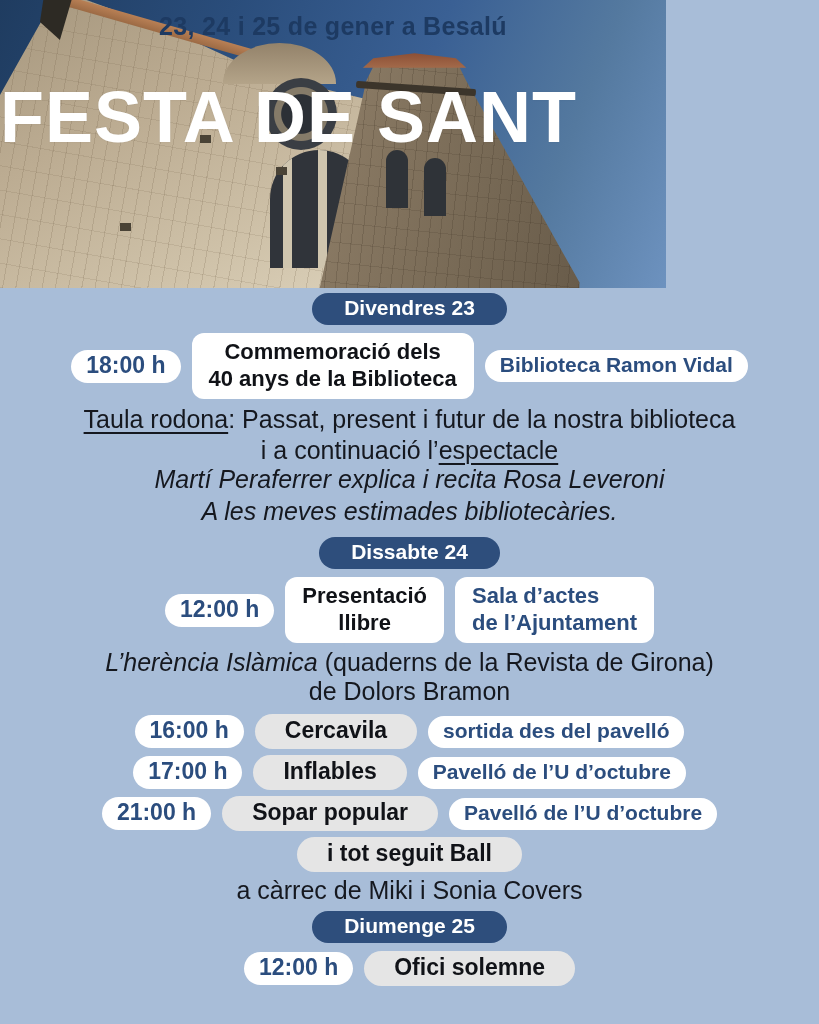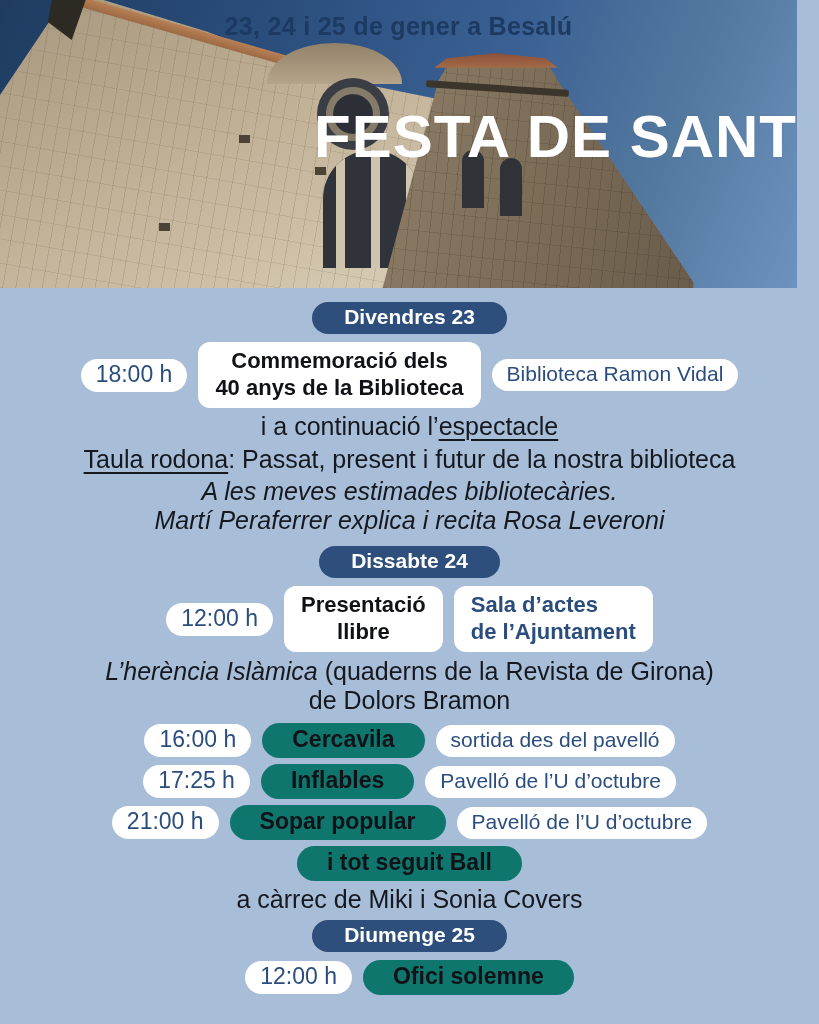--- a/index.html
+++ b/index.html
@@ -3,21 +3,21 @@
 <meta charset="utf-8">
 <style>
   html,body{margin:0;padding:0;background:#8fa6c4;}
   .poster{
     position:relative;width:819px;height:1024px;overflow:hidden;
     background:#a8bdd8;font-family:"Liberation Sans",sans-serif;
     -webkit-font-smoothing:antialiased;
   }
   
   .photo{
-    position:absolute;top:0;left:0;width:797px;height:288px;overflow:hidden;
+    position:absolute;top:0;left:0;width:666px;height:288px;overflow:hidden;
     background:linear-gradient(112deg,#1f3c60 0%,#2a4d7b 30%,#3a6094 58%,#54799f 80%,#6d92bf 100%);
   }
   .wall{
     position:absolute;inset:0;
     clip-path:polygon(8% 0,13% 0,26% 11%,40% 26%,56% 35%,74% 100%,0 100%,0 33%);
     background:linear-gradient(155deg,#a6977e 0%,#bcac92 30%,#cfc2a9 60%,#e0d6c0 85%,#e9e1cd 100%);
   }
   .wall::after{
     content:"";position:absolute;inset:0;
     background:
@@ -69,39 +69,39 @@
     background:linear-gradient(180deg,#8c4f35,#a36a4a);
     clip-path:polygon(0 100%,10% 35%,50% 0,90% 35%,100% 100%);
   }
   .belfry{position:absolute;left:58%;top:52%;width:22px;height:58px;background:#2f3338;
     border-radius:11px 11px 0 0;box-shadow:38px 8px 0 #2f3338;}
   .date-line{
     position:absolute;top:12px;width:100%;text-align:center;
     color:#1d3a62;font-size:25px;font-weight:700;letter-spacing:.3px;
   }
   .big-title{
-    position:absolute;top:80px;width:100%;text-align:right;color:#ffffff;
-    font-size:60px;font-weight:700;line-height:113px;letter-spacing:1px;
+    position:absolute;top:61px;width:100%;text-align:left;color:#ffffff;
+    font-size:72px;font-weight:700;line-height:113px;letter-spacing:1px;
     text-shadow:0 0 2px rgba(0,0,0,.08);
   }
   
   .content{
     position:absolute;top:288px;left:0;width:819px;bottom:0;
     display:flex;flex-direction:column;align-items:center;
-    padding-top:14px;box-sizing:border-box;color:#15181f;
+    padding-top:5px;box-sizing:border-box;color:#15181f;
   }
   .day-pill{
     background:#2e4e7c;color:#fff;font-weight:700;font-size:21px;
     padding:3px 32px 5px;border-radius:18px;
   }
   .row{display:flex;justify-content:center;align-items:center;gap:11px;}
-  .pill{background:#fff;border-radius:17px;font-weight:400;}
+  .pill{background:#fff;border-radius:17px;font-weight:700;}
   .time{color:#2b4d7e;font-size:23px;padding:2px 15px 4px;}
   .loc{color:#2b4d7e;font-size:21px;padding:3px 15px 5px;}
-  .evt{color:#101217;font-size:23px;padding:3px 30px 5px;border-radius:18px;background:#0f766e;font-weight:700;}
+  .evt{color:#101217;font-size:23px;padding:3px 30px 5px;border-radius:18px;background:#e5e5e5;font-weight:700;}
   .box2{background:#fff;border-radius:12px;text-align:center;padding:5px 17px 7px;
     font-weight:700;font-size:22px;line-height:27px;}
   .box2.dark{color:#101217;}
   .box2.navy{color:#2b4d7e;text-align:left;}
   .txt{font-size:25px;line-height:26px;}
   .it{font-style:italic;}
   .u{text-decoration:underline;text-underline-offset:4px;text-decoration-thickness:2px;}
   
   .mt3{margin-top:3px}.mt5{margin-top:5px}.mt6{margin-top:6px}.mt7{margin-top:7px}
   .mt8{margin-top:8px}.mt10{margin-top:10px}.mt13{margin-top:13px}
@@ -136,28 +136,28 @@
 
     <div class="row mt8">
       <span class="pill time">18:00 h</span>
       <span class="box2 dark">
         <span>Commemoració dels</span><br>
         <span>40 anys de la Biblioteca</span>
       </span>
       <span class="pill loc">Biblioteca Ramon Vidal</span>
     </div>
 
+    <div class="txt mt7">
+      <span class="u">Taula rodona</span><span>: Passat, present i futur de la nostra biblioteca</span>
+    </div>
     <div class="txt mt5">
       <span>i a continuació l’</span><span class="u">espectacle</span>
     </div>
-    <div class="txt mt7">
-      <span class="u">Taula rodona</span><span>: Passat, present i futur de la nostra biblioteca</span>
-    </div>
+    <div class="txt it mt3">Martí Peraferrer explica i recita Rosa Leveroni</div>
     <div class="txt it mt6">A les meves estimades bibliotecàries.</div>
-    <div class="txt it mt3">Martí Peraferrer explica i recita Rosa Leveroni</div>
 
     <div class="day-pill mt13">Dissabte 24</div>
 
     <div class="row mt8">
       <span class="pill time">12:00 h</span>
       <span class="box2 dark">
         <span>Presentació</span><br>
         <span>llibre</span>
       </span>
       <span class="box2 navy">
@@ -170,21 +170,21 @@
       <span class="it">L’herència Islàmica</span><span> (quaderns de la Revista de Girona)</span>
     </div>
     <div class="txt mt3">de Dolors Bramon</div>
 
     <div class="row mt10">
       <span class="pill time">16:00 h</span>
       <span class="evt">Cercavila</span>
       <span class="pill loc">sortida des del pavelló</span>
     </div>
     <div class="row mt6">
-      <span class="pill time">17:25 h</span>
+      <span class="pill time">17:00 h</span>
       <span class="evt">Inflables</span>
       <span class="pill loc">Pavelló de l’U d’octubre</span>
     </div>
     <div class="row mt6">
       <span class="pill time">21:00 h</span>
       <span class="evt">Sopar popular</span>
       <span class="pill loc">Pavelló de l’U d’octubre</span>
     </div>
 
     <div class="evt mt6">i tot seguit Ball</div>

